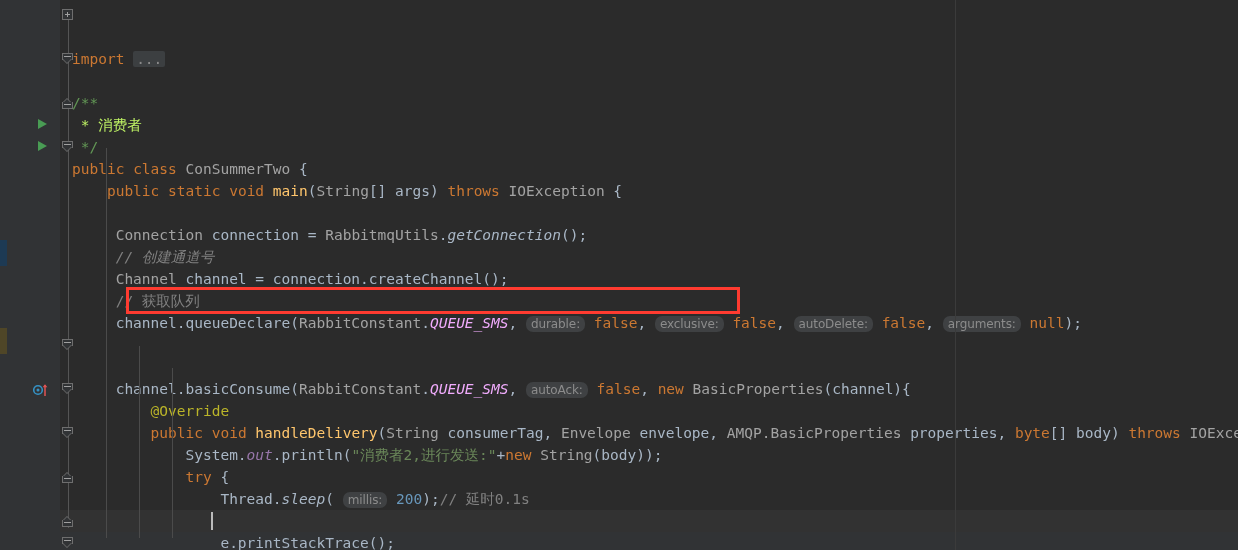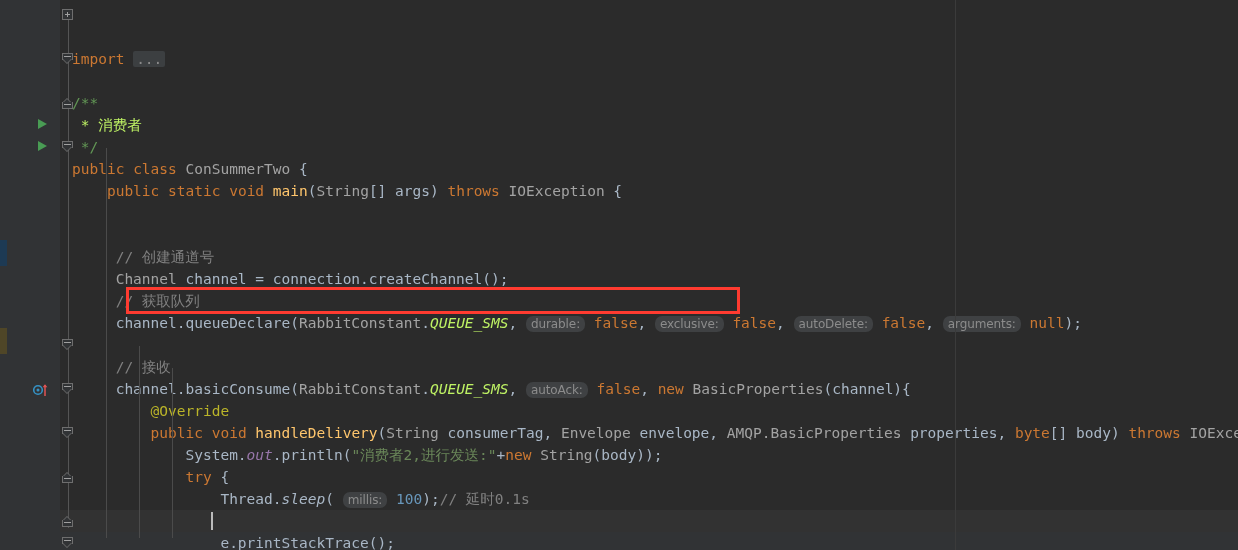--- a/index.html
+++ b/index.html
@@ -216,21 +216,21 @@
   }
 
   
   .kw   { color: #cc7832; }          
   .cls  { color: #a3a3a3; }
   .cmt  { color: #808080; }          
   .doc  { color: #629755; }          
   .doci { color: #bef264; }
   .str  { color: #6a8759; }          
   .num  { color: #6897bb; }          
-  .sfld { color: #bef264; font-style: italic; }  
+  .sfld { color: #f0abfc; font-style: italic; }  
   .mfld { color: #9876aa; font-style: italic; }
   .anno { color: #bbb529; }          
   .meth { color: #ffc66d; }          
   .methi{ color: #a9b7c6; font-style: italic; }  
   .brace-hl { background: #3b514d; color: #a9b7c6; }
 
   
   .hint {
     background: #3f4143;
     color: #8c8c8c;
@@ -396,25 +396,26 @@
   </div>
 
   <div class="row" style="top:136px;">
     <span class="lnum">14</span>
     <span class="code" style="left:72px;">    <span class="kw">public</span> <span class="kw">static</span> <span class="kw">void</span> <span class="meth">main</span>(<span class="cls">String</span>[] args) <span class="kw">throws</span> <span class="cls">IOException</span> {</span>
   </div>
 
 
   <div class="row" style="top:180px;">
     <span class="lnum">16</span>
+    <span class="code" style="left:72px;">     <span class="cls">Connection</span> connection = <span class="cls">RabbitmqUtils</span>.<span class="methi">getConnection</span>();</span>
   </div>
 
   <div class="row" style="top:202px;">
     <span class="lnum">17</span>
-    <span class="code cmt" style="left:72px;">     <span>// 创建通道号</span></span>
+    <span class="code cmt" style="left:72px;font-style:italic;">     <span>// 创建通道号</span></span>
   </div>
 
   <div class="row" style="top:224px;">
     <span class="lnum">18</span>
     <span class="code" style="left:72px;">     <span class="cls">Channel</span> channel = connection.createChannel();</span>
   </div>
 
   <div class="row" style="top:246px;">
     <span class="lnum">19</span>
     <span class="code cmt" style="left:72px;">     <span>// 获取队列</span></span>
@@ -422,24 +423,20 @@
 
   <div class="row" style="top:268px;">
     <span class="lnum">20</span>
     <span class="code" style="left:72px;">     channel.queueDeclare(<span class="cls">RabbitConstant</span>.<span class="sfld">QUEUE_SMS</span>, <span class="hint">durable:</span> <span class="kw">false</span>, <span class="hint">exclusive:</span> <span class="kw">false</span>, <span class="hint">autoDelete:</span> <span class="kw">false</span>, <span class="hint">arguments:</span> <span class="kw">null</span>);</span>
   </div>
 
   <div class="row" style="top:290px;">
     <span class="lnum">21</span>
   </div>
 
-  <div class="row" style="top:312px;">
-    <span class="lnum">22</span>
-    <span class="code cmt" style="left:72px;">     <span>// 接收</span></span>
-  </div>
 
   <div class="row" style="top:334px;">
     <span class="lnum">23</span>
     <span class="code" style="left:72px;">     channel.basicConsume(<span class="cls">RabbitConstant</span>.<span class="sfld">QUEUE_SMS</span>, <span class="hint">autoAck:</span> <span class="kw">false</span>, <span class="kw">new</span> <span class="cls">BasicProperties</span>(channel){</span>
   </div>
 
   <div class="row" style="top:356px;">
     <span class="lnum">24</span>
     <span class="code" style="left:72px;">         <span class="anno">@Override</span></span>
   </div>
@@ -454,21 +451,21 @@
     <span class="code" style="left:72px;">             System.<span class="mfld">out</span>.println(<span class="str">"消费者2,进行发送:"</span>+<span class="kw">new</span> <span class="cls">String</span>(body));</span>
   </div>
 
   <div class="row" style="top:422px;">
     <span class="lnum">27</span>
     <span class="code" style="left:72px;">             <span class="kw">try</span> {</span>
   </div>
 
   <div class="row" style="top:444px;">
     <span class="lnum">28</span>
-    <span class="code" style="left:72px;">                 Thread.<span class="methi">sleep</span>( <span class="hint">millis:</span> <span class="num">100</span>);<span class="cmt">// 延时0.1s</span></span>
+    <span class="code" style="left:72px;">                 Thread.<span class="methi">sleep</span>( <span class="hint">millis:</span> <span class="num">200</span>);<span class="cmt">// 延时0.1s</span></span>
   </div>
 
   <div class="row" style="top:466px;">
     <span class="lnum">29</span>
     <span class="code" style="left:72px;">             } <span class="kw">catch</span> (<span class="cls">InterruptedException</span> e) <span class="brace-hl">{</span></span>
   </div>
 
   <div class="row" style="top:488px;">
     <span class="lnum">30</span>
     <span class="code" style="left:72px;">                 e.printStackTrace();</span>

